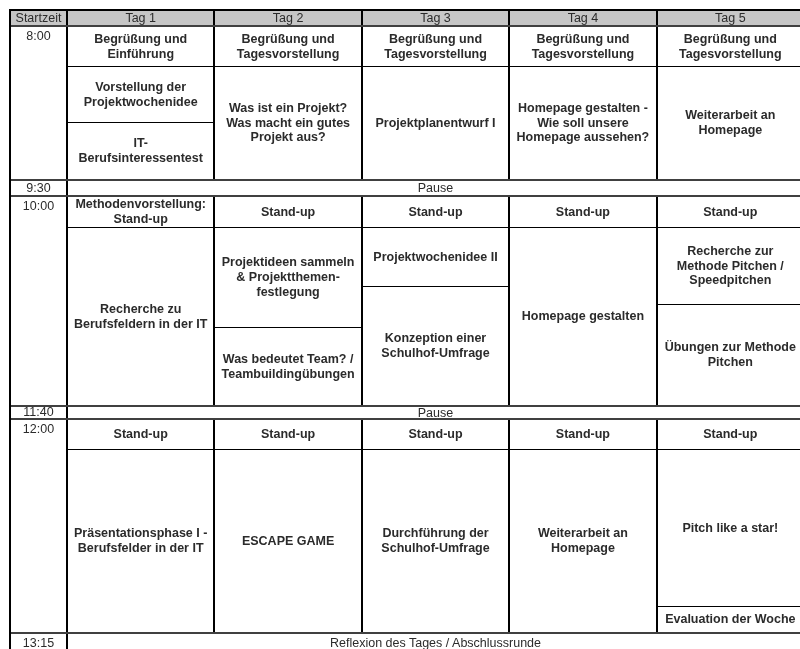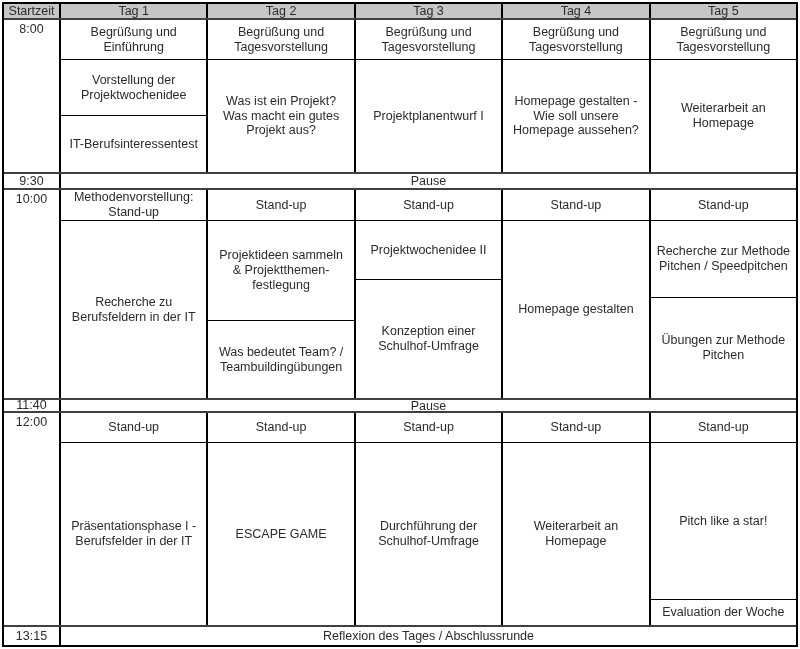--- a/index.html
+++ b/index.html
@@ -1,29 +1,29 @@
 <!DOCTYPE html>
 <html><head>
 <meta charset="utf-8">
 <style>
   html,body{margin:0;padding:0;background:#ffffff;}
-  .page{width:800px;height:649px;background:#ffffff;box-sizing:border-box;padding:2px;
+  .page{width:800px;height:649px;background:#ffffff;box-sizing:border-box;padding:9px;
         font-family:"Liberation Sans",sans-serif;color:#2b2b2b;}
   .tbl{width:796px;height:645px;box-sizing:border-box;border:2px solid #000;
        display:flex;flex-direction:column;background:#fff;}
   .row{display:flex;flex-direction:row;box-sizing:border-box;min-height:0;}
   .row + .row{border-top:2px solid #404040;}
   .tc{flex:0 0 55px;box-sizing:border-box;display:flex;align-items:center;justify-content:center;
       text-align:center;font-size:12.5px;line-height:1.15;}
   .dc{flex:1 1 0;box-sizing:border-box;border-left:2px solid #000;min-width:0;}
   .hdr{background:#c6c6c6;}
   .hdr .tc,.hdr .dc{display:flex;align-items:center;justify-content:center;text-align:center;
       font-size:12.5px;}
   .timecell{align-items:flex-start;padding-top:2px;}
-  .col{display:flex;flex-direction:column;}
+  .col{display:flex;flex-direction:column;font-weight:bold;}
   .cell{box-sizing:border-box;display:flex;align-items:center;justify-content:center;
         text-align:center;font-size:12.5px;line-height:1.18;padding:1px 5px;min-height:0;}
   .cell + .cell{border-top:1px solid #000;}
   .grow{flex:1 1 auto;}
   .merged{display:flex;align-items:center;justify-content:center;text-align:left;
           font-size:12.5px;}
 </style>
 </head>
 <body>
 

